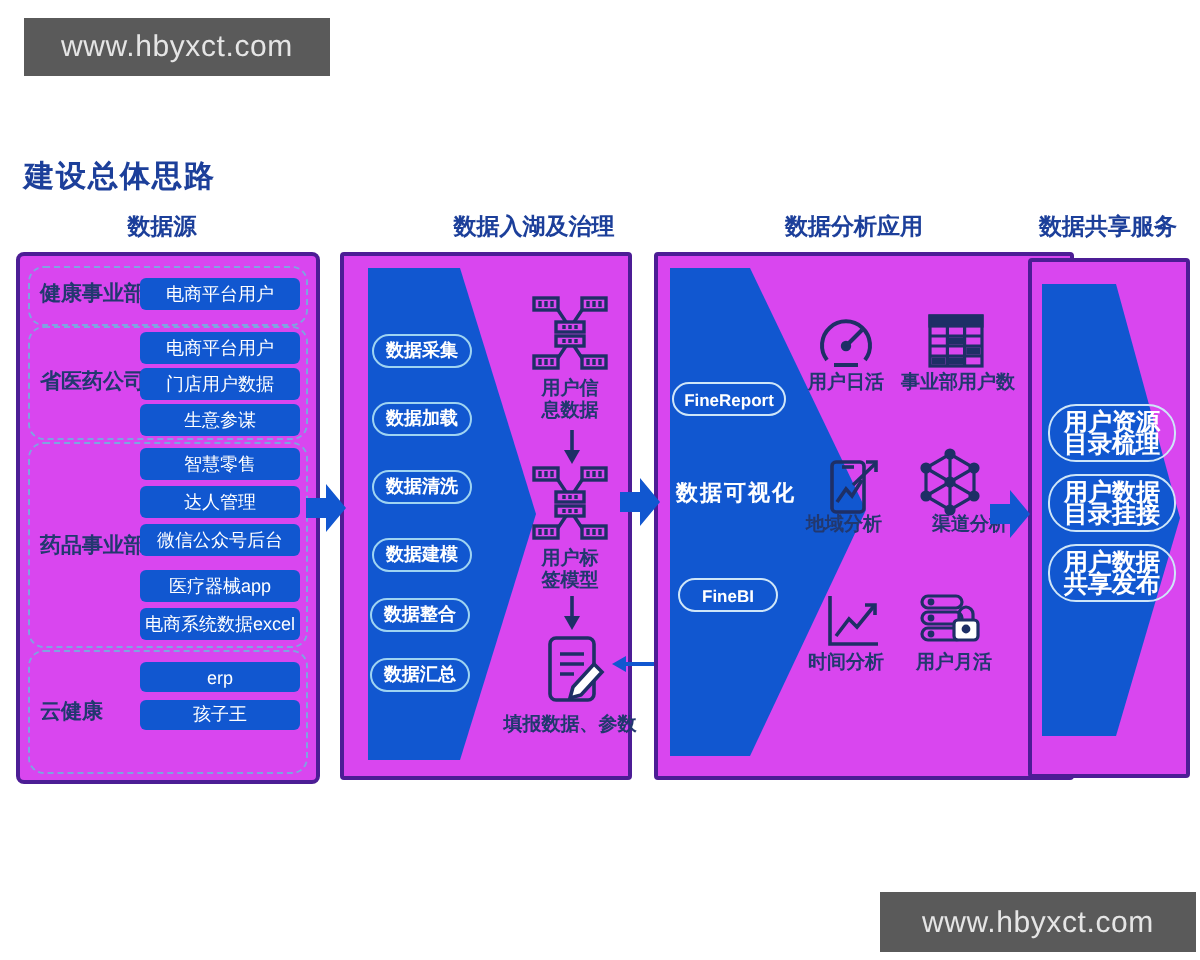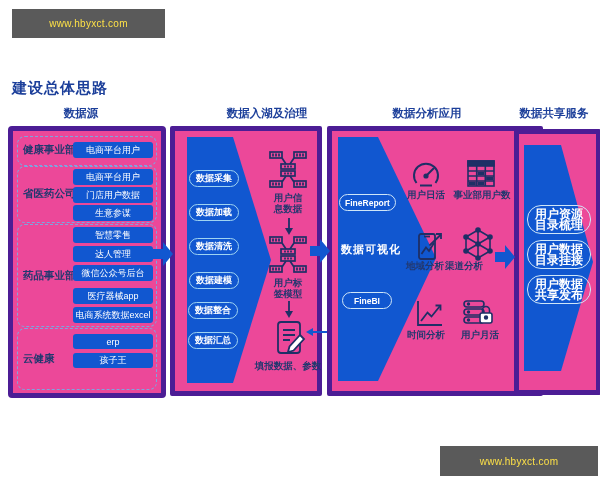--- a/index.html
+++ b/index.html
@@ -1,26 +1,26 @@
 <!DOCTYPE html>
 <html><head>
 <meta charset="utf-8">
 <style>
   html,body{margin:0;padding:0;}
   body{width:600px;height:480px;position:relative;background:#ffffff;
        font-family:"Liberation Sans","DejaVu Sans",sans-serif;overflow:hidden;}
   .abs{position:absolute;}
   
-  .banner{background:#5a5a5a;color:#fde047;display:flex;align-items:center;justify-content:center;
-          font-size:10px;letter-spacing:.3px;}
+  .banner{background:#5a5a5a;color:#e5e5e5;display:flex;align-items:center;justify-content:center;
+          font-size:15px;letter-spacing:.3px;}
   
   .page-title{color:#1c3f9a;font-size:15px;font-weight:bold;letter-spacing:1px;}
   .col-header{color:#1c3f9a;font-size:11.5px;font-weight:bold;transform:translateX(-50%);white-space:nowrap;}
   
-  .col-box{border:5px solid #4c1d95;border-radius:4px;background:#ec4899;}
+  .col-box{border:2px solid #4c1d95;border-radius:4px;background:#d946ef;}
   .group{border:1px dashed #7fa4e0;border-radius:8px;position:absolute;left:4px;width:138px;}
   .group-label{position:absolute;left:10px;color:#22386f;font-size:10.5px;font-weight:bold;white-space:nowrap;}
   
   .pill-solid{position:absolute;left:60px;width:80px;height:16px;background:#1157d0;border-radius:3px;
               color:#fff;font-size:9px;font-weight:normal;display:flex;align-items:center;justify-content:center;
               white-space:nowrap;}
   .pill-outline{position:absolute;border:1.3px solid #9fd4f2;border-radius:9px;color:#fff;
                 font-size:9px;font-weight:bold;display:flex;align-items:center;justify-content:center;
                 white-space:nowrap;background:transparent;}
   .pill-outline2{position:absolute;border:1.3px solid #cfe6f8;border-radius:14px;color:#fff;
@@ -189,21 +189,21 @@
     <polygon points="17,3 29,10 29,24 17,31 5,24 5,10"></polygon>
     <path d="M17,17 L17,3 M17,17 L29,10 M17,17 L29,24 M17,17 L17,31 M17,17 L5,24 M17,17 L5,10"></path>
     <circle cx="17" cy="3" r="2" fill="#1e2f66"></circle>
       <circle cx="29" cy="10" r="2" fill="#1e2f66"></circle>
     <circle cx="29" cy="24" r="2" fill="#1e2f66"></circle>
       <circle cx="17" cy="31" r="2" fill="#1e2f66"></circle>
     <circle cx="5" cy="24" r="2" fill="#1e2f66"></circle>
       <circle cx="5" cy="10" r="2" fill="#1e2f66"></circle>
     <circle cx="17" cy="17" r="2" fill="#1e2f66"></circle>
   </svg>
-  <div class="icon-label" style="left:132px;top:129px;">渠道分析</div>
+  <div class="icon-label" style="left:156px;top:129px;">渠道分析</div>
 
   <svg class="abs" style="left:81px;top:165px;" width="34" height="34" viewBox="0 0 34 34" fill="none" stroke="#1e2f66" stroke-width="1.8">
     <path d="M5 5V29H29"></path>
     <path d="M8 25L14.5 16.5L18.5 20.5L27 10"></path>
     <path d="M22.5 9.5h5v5"></path>
   </svg>
   <div class="icon-label" style="left:94px;top:198px;">时间分析</div>
 
   <svg class="abs" style="left:129px;top:163px;" width="34" height="34" viewBox="0 0 34 34" fill="none" stroke="#1e2f66" stroke-width="1.6">
     <rect x="3" y="7" width="20" height="6" rx="3"></rect>

